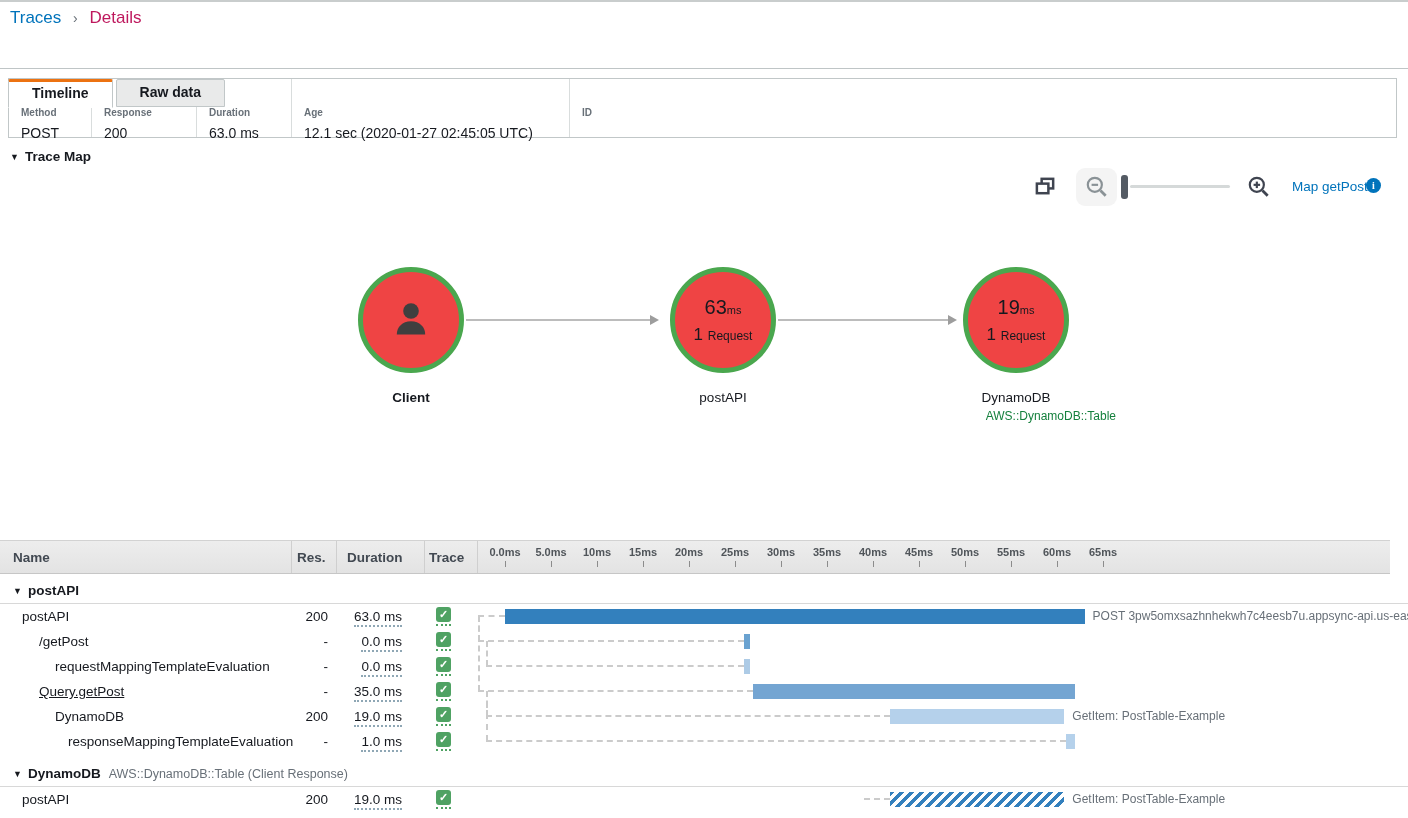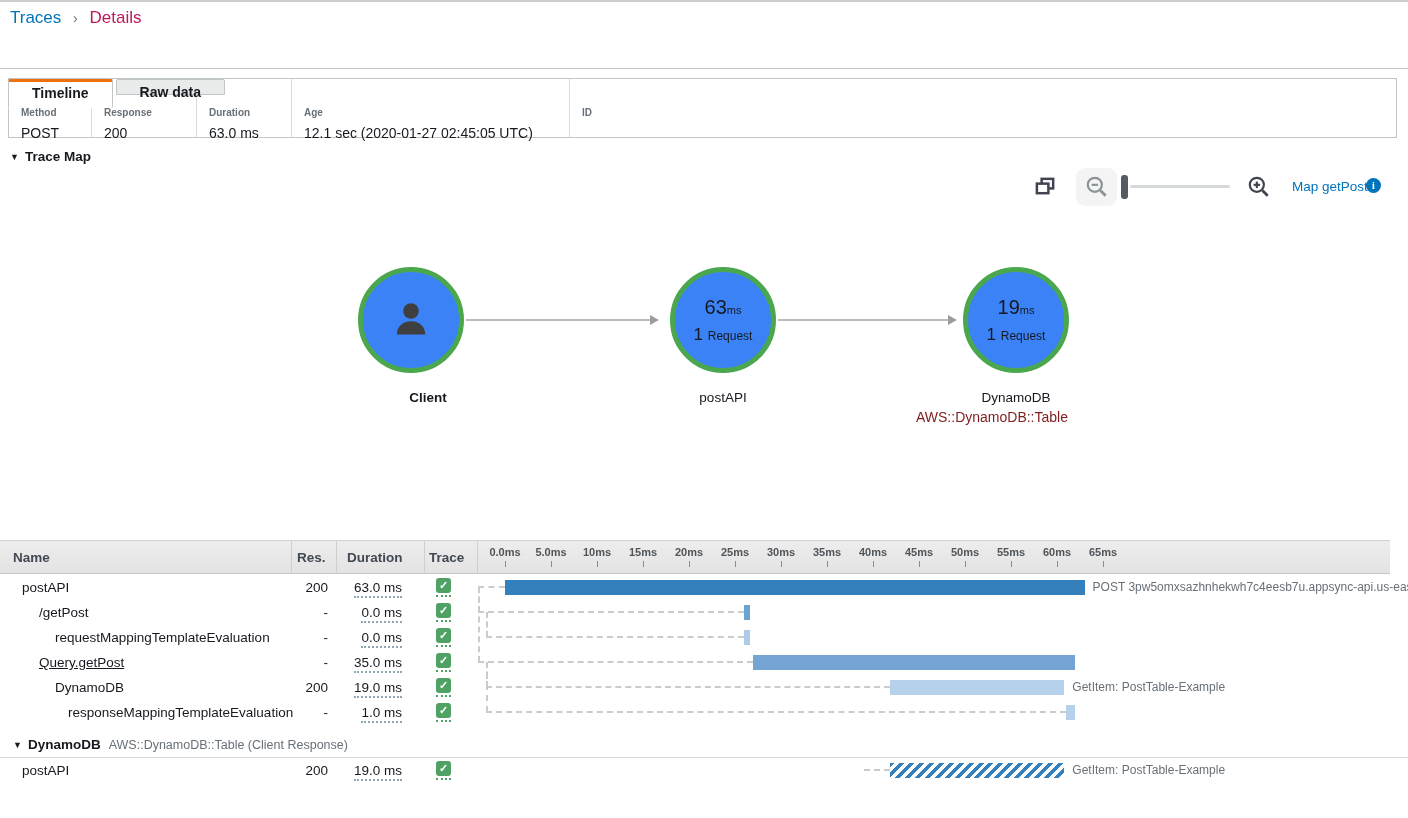--- a/index.html
+++ b/index.html
@@ -14,21 +14,21 @@
   
   .breadcrumb { position:absolute; top:8px; left:10px; font-size:17px; }
   .bc-link { color:#0073bb; text-decoration:none; cursor:pointer; }
   .bc-sep { color:#687078; margin:0 7px; font-size:14px; }
   .bc-cur { color:#be185d; }
 
   
   .tabline { position:absolute; top:68px; left:0; width:1408px; height:1px; background:#bfc5c6; }
   .tab-bar { position:absolute; top:41px; left:8px; display:flex; gap:3px; z-index:2;margin-top:38px; }
   .tab {
-    height:16px; padding:0 23px; line-height:25px; font-size:14px; font-weight:bold;
+    height:28px; padding:0 23px; line-height:25px; font-size:14px; font-weight:bold;
     background:#e9eaea; border:1px solid #c1c7c8; border-radius:2px 2px 0 0;
     color:#16191f; cursor:pointer;
   }
   .tab.active {
     background:#ffffff; border-bottom:1px solid #ffffff;
     border-top:3px solid #ec7211; line-height:22px; height:29px;
   }
 
   
   .summary-box {
@@ -56,30 +56,30 @@
   .legend-link { position:absolute; left:262px; top:11px; font-size:13.5px; color:#0073bb; text-decoration:none; cursor:pointer; white-space:nowrap; }
   .info-badge {
     position:absolute; left:336px; top:10px; width:15px; height:15px; border-radius:50%;
     background:#0073bb; color:#fff; font-size:10px; font-weight:bold; text-align:center;
     line-height:15px; font-family:"Liberation Serif", serif; cursor:pointer;
   }
 
   
   .map-node {
     position:absolute; width:106px; height:106px; border-radius:50%;
-    border:5px solid #4aa74e; background:#3b82f6; cursor:pointer;
+    border:5px solid #4aa74e; background:#ef4444; cursor:pointer;
     display:flex; flex-direction:column; align-items:center; justify-content:center;
   }
   .metric-line1 { font-size:20px; color:#16191f; }
   .metric-line1 .unit { font-size:11px; color:#16191f; }
   .metric-line2 { font-size:17px; color:#16191f; margin-top:6px; }
   .metric-line2 .unit { font-size:12px; }
   .node-label { position:absolute; width:180px; text-align:center; font-size:13.5px; color:#16191f; }
   .node-label.bold { font-weight:bold; }
-  .node-sublabel { position:absolute; width:200px; text-align:left; font-size:14px; color:#7f1d1d; }
+  .node-sublabel { position:absolute; width:200px; text-align:right; font-size:12px; color:#15803d; }
   .edge-line { position:absolute; height:1.5px; background:#bcbcbc; }
   .edge-arrow { position:absolute; width:0; height:0; border-top:5px solid transparent; border-bottom:5px solid transparent; border-left:9px solid #9d9d9d; }
 
   
   .tl-headband {
     position:absolute; top:540px; left:0; width:1390px; height:34px;
     background:linear-gradient(#ededed,#e3e3e3);
     border-top:1px solid #d2d2d2; border-bottom:1px solid #c6c6c6;
   }
   .col-label { position:absolute; top:9px; font-size:13.5px; font-weight:bold; color:#424952; }
@@ -182,21 +182,21 @@
   <div class="edge-line" style="left:466px; top:319px; width:184px;"></div>
   <div class="edge-arrow" style="left:650px; top:315px;"></div>
   <div class="edge-line" style="left:778px; top:319px; width:170px;"></div>
   <div class="edge-arrow" style="left:948px; top:315px;"></div>
 <div class="map-node" style="left: 358px; top: 267px;">
       <svg width="48" height="48" viewBox="0 0 24 24">
         <circle cx="12" cy="7.5" r="3.9" fill="#3f3f3f"></circle>
         <path d="M12 12.6c-4.4 0-7.1 3-7.1 6.6h14.2c0-3.6-2.7-6.6-7.1-6.6z" fill="#3f3f3f"></path>
       </svg>
     </div>
-    <div class="node-label bold" style="left: 338px; top: 390px;">Client</div>
+    <div class="node-label bold" style="left: 321px; top: 390px;">Client</div>
     <div class="map-node" style="left: 670px; top: 267px;">
       <div class="metric-line1">63<span class="unit">ms</span></div>
       <div class="metric-line2">1 <span class="unit">Request</span></div>
     </div>
     <div class="node-label" style="left: 633px; top: 390px;">postAPI</div>
     <div class="map-node" style="left: 963px; top: 267px;">
       <div class="metric-line1">19<span class="unit">ms</span></div>
       <div class="metric-line2">1 <span class="unit">Request</span></div>
     </div>
     <div class="node-label" style="left: 926px; top: 390px;">DynamoDB</div>
@@ -209,20 +209,21 @@
   <span class="col-label" style="left:347px;">Duration</span>
   <span class="col-label" style="left:429px;">Trace</span>
   <span class="col-sep" style="left:291px;"></span>
   <span class="col-sep" style="left:336px;"></span>
   <span class="col-sep" style="left:424px;"></span>
   <span class="col-sep" style="left:477px;"></span>
   <span id="axis-ticks"><div class="tick-label" style="left: 505px;">0.0ms</div><div class="tick-mark" style="left: 505px;"></div><div class="tick-label" style="left: 551px;">5.0ms</div><div class="tick-mark" style="left: 551px;"></div><div class="tick-label" style="left: 597px;">10ms</div><div class="tick-mark" style="left: 597px;"></div><div class="tick-label" style="left: 643px;">15ms</div><div class="tick-mark" style="left: 643px;"></div><div class="tick-label" style="left: 689px;">20ms</div><div class="tick-mark" style="left: 689px;"></div><div class="tick-label" style="left: 735px;">25ms</div><div class="tick-mark" style="left: 735px;"></div><div class="tick-label" style="left: 781px;">30ms</div><div class="tick-mark" style="left: 781px;"></div><div class="tick-label" style="left: 827px;">35ms</div><div class="tick-mark" style="left: 827px;"></div><div class="tick-label" style="left: 873px;">40ms</div><div class="tick-mark" style="left: 873px;"></div><div class="tick-label" style="left: 919px;">45ms</div><div class="tick-mark" style="left: 919px;"></div><div class="tick-label" style="left: 965px;">50ms</div><div class="tick-mark" style="left: 965px;"></div><div class="tick-label" style="left: 1011px;">55ms</div><div class="tick-mark" style="left: 1011px;"></div><div class="tick-label" style="left: 1057px;">60ms</div><div class="tick-mark" style="left: 1057px;"></div><div class="tick-label" style="left: 1103px;">65ms</div><div class="tick-mark" style="left: 1103px;"></div></span>
 </div>
 
 <div class="tl-groups" id="tl-groups">
+    <div class="group-header"><span class="tri" style="margin-right: 6px;">▼</span><span class="group-title">postAPI</span></div>
     <div class="group-rows" style="height: 150px;">
       <div class="conn-h" style="left: 478px; width: 27px; top: 11px;"></div>
       <div class="seg-row" style="top: 0px;">
         <span class="seg-name" style="left: 22px;">postAPI</span>
         <div class="seg-res">200</div>
         <div class="seg-dur"><span class="dotted-tip">63.0 ms</span></div>
         <span class="check-wrap">
           <span class="check">✓</span>
         </span>
         <div class="bar" style="left: 505px; width: 579.6px; background: rgb(51, 128, 189);"></div>

